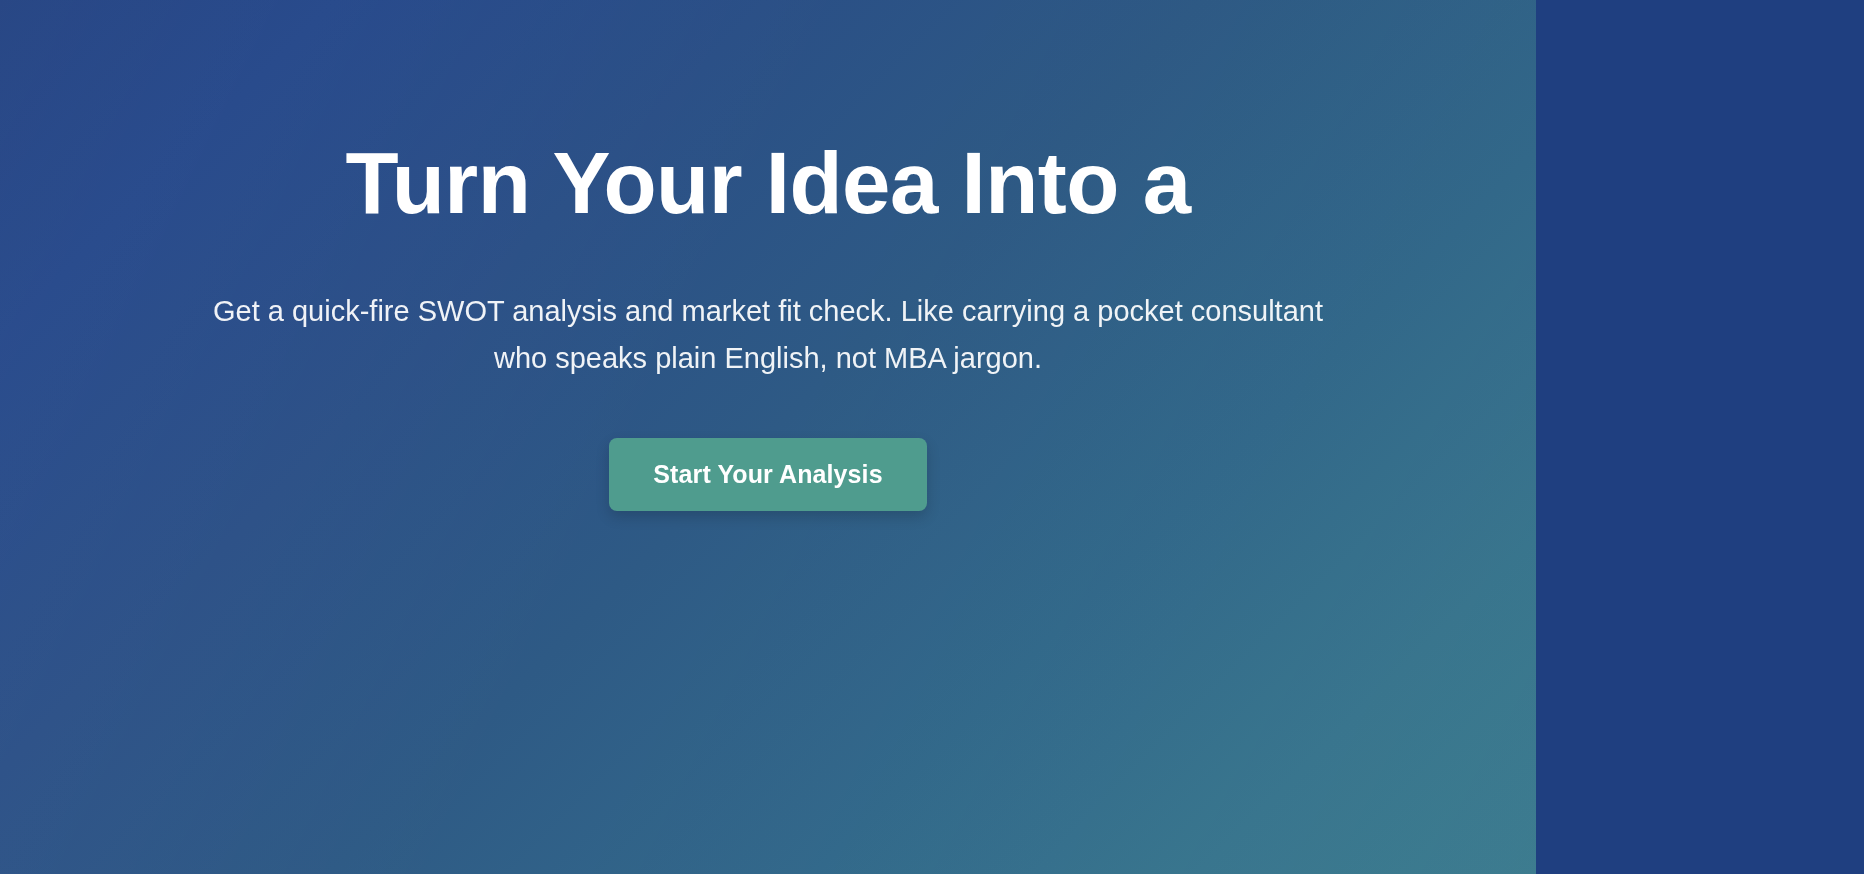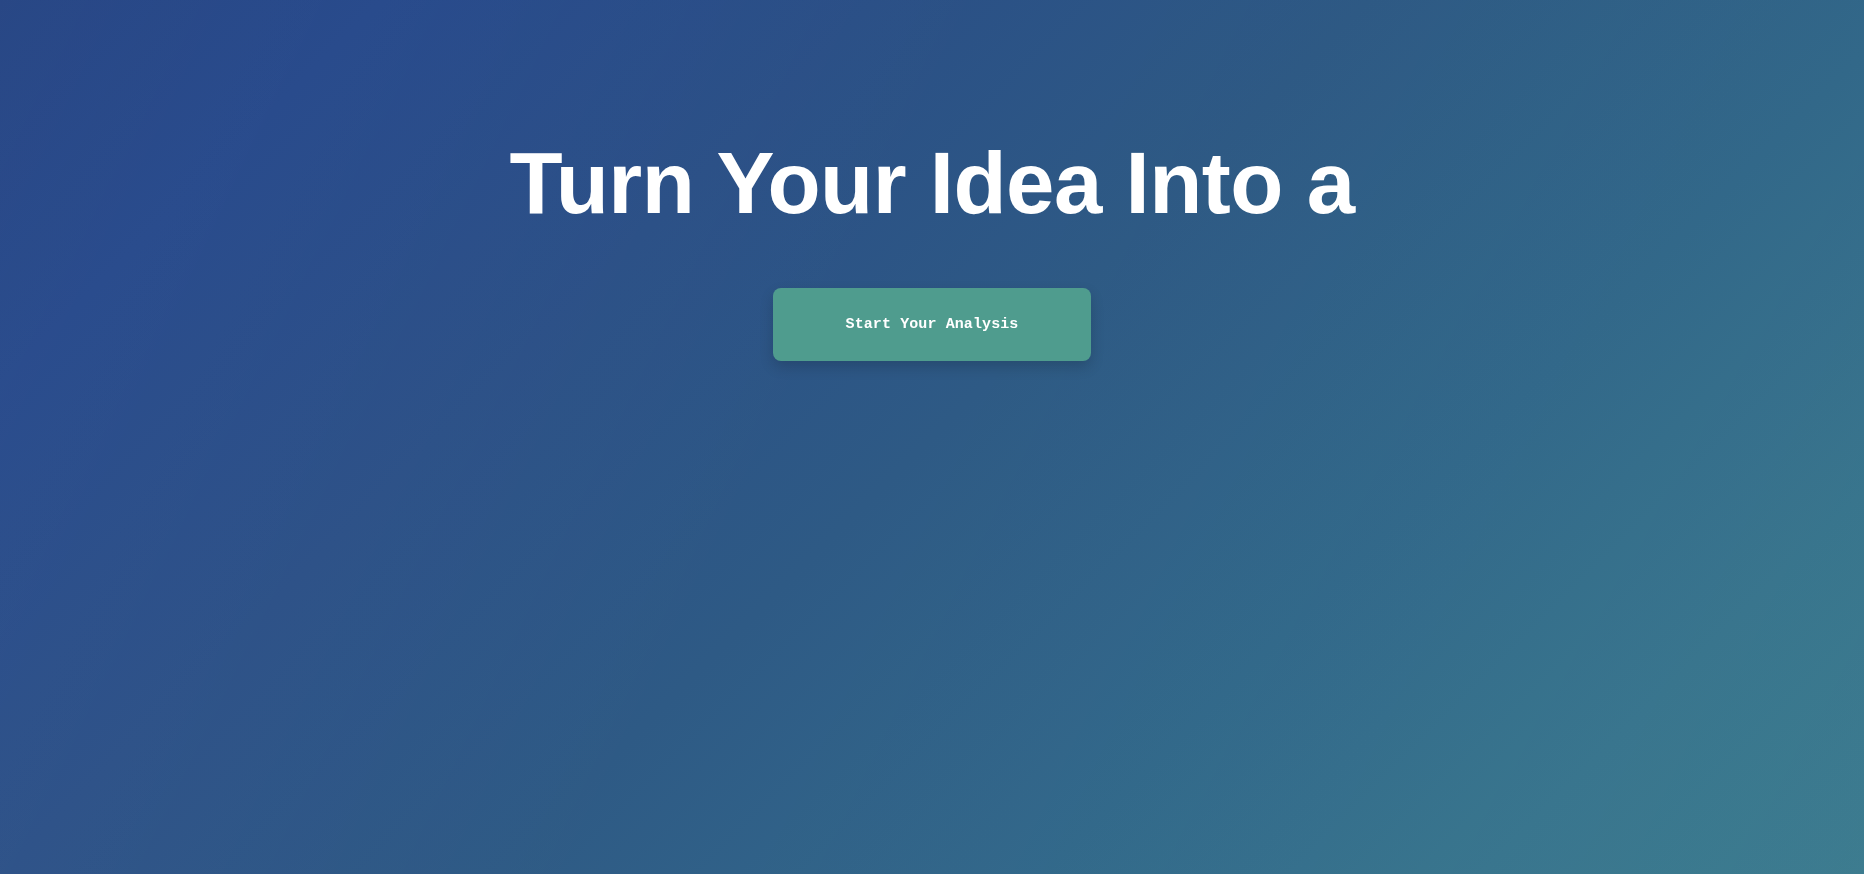--- a/index.html
+++ b/index.html
@@ -11,21 +11,21 @@
   }
 
   body {
     font-family: "Liberation Sans", sans-serif;
     background: #1f3f80;
   }
 
   
   .hero {
     position: relative;
-    width: 1864px;
+    width: 1536px;
     height: 874px;
     background:
       linear-gradient(135deg,
         #1f3f80 0%,
         #234689 14%,
         #2a4f86 32%,
         #2e5a85 50%,
         #336a8c 70%,
         #3a7891 86%,
         #3f8094 100%);
@@ -88,37 +88,38 @@
     display: inline-flex;
     align-items: center;
     justify-content: center;
     min-width: 318px;
     height: 73px;
     padding: 0 40px;
     border: none;
     border-radius: 8px;
     background: #4f9c8e;
     color: #ffffff;
-    font-family: Liberation Mono, monospace;
-    font-size: 15px;
+    font-family: Liberation Sans, sans-serif;
+    font-size: 25px;
     font-weight: 700;
     letter-spacing: 0.1px;
     cursor: pointer;
     box-shadow: 0 6px 14px rgba(0,0,0,0.16);
   }
 </style>
 </head>
 <body>
 
 <section class="hero">
   <div class="hero-inner">
 
     <h1 class="hero-title">
       <span>Turn Your Idea Into a</span><br>
     </h1>
 
+    <p class="hero-subtitle">Get a quick-fire SWOT analysis and market fit check. Like carrying a pocket consultant who speaks plain English, not MBA jargon.</p>
 
     <div class="cta-wrap">
       <button class="cta-button">Start Your Analysis</button>
     </div>
 
   </div>
 </section>
 
 </body></html>

